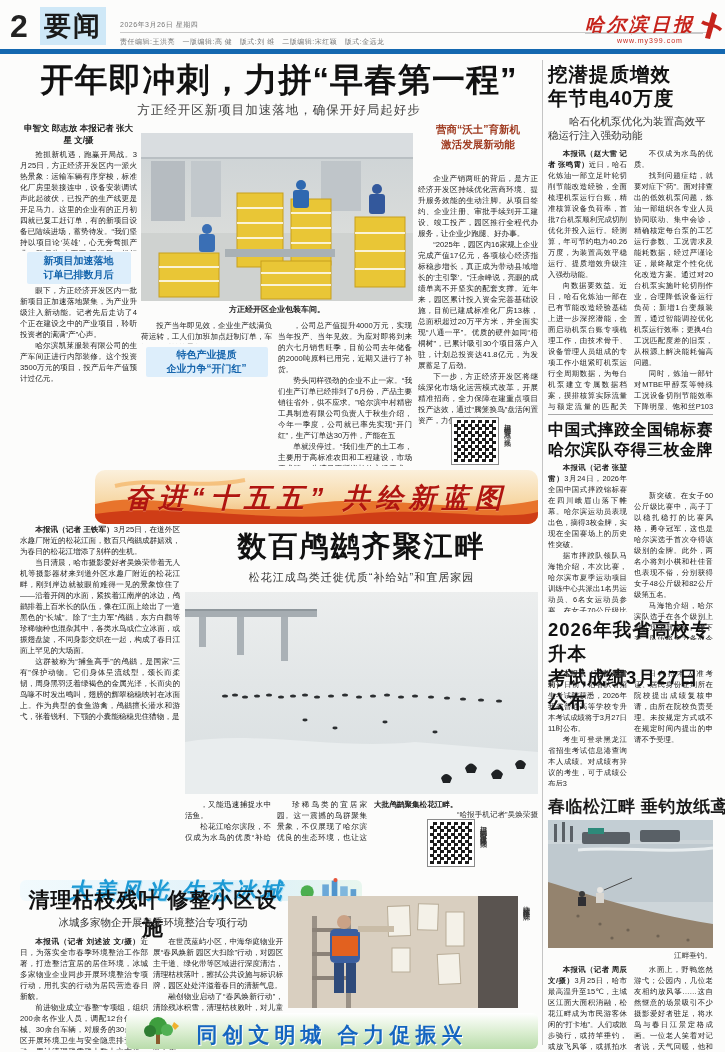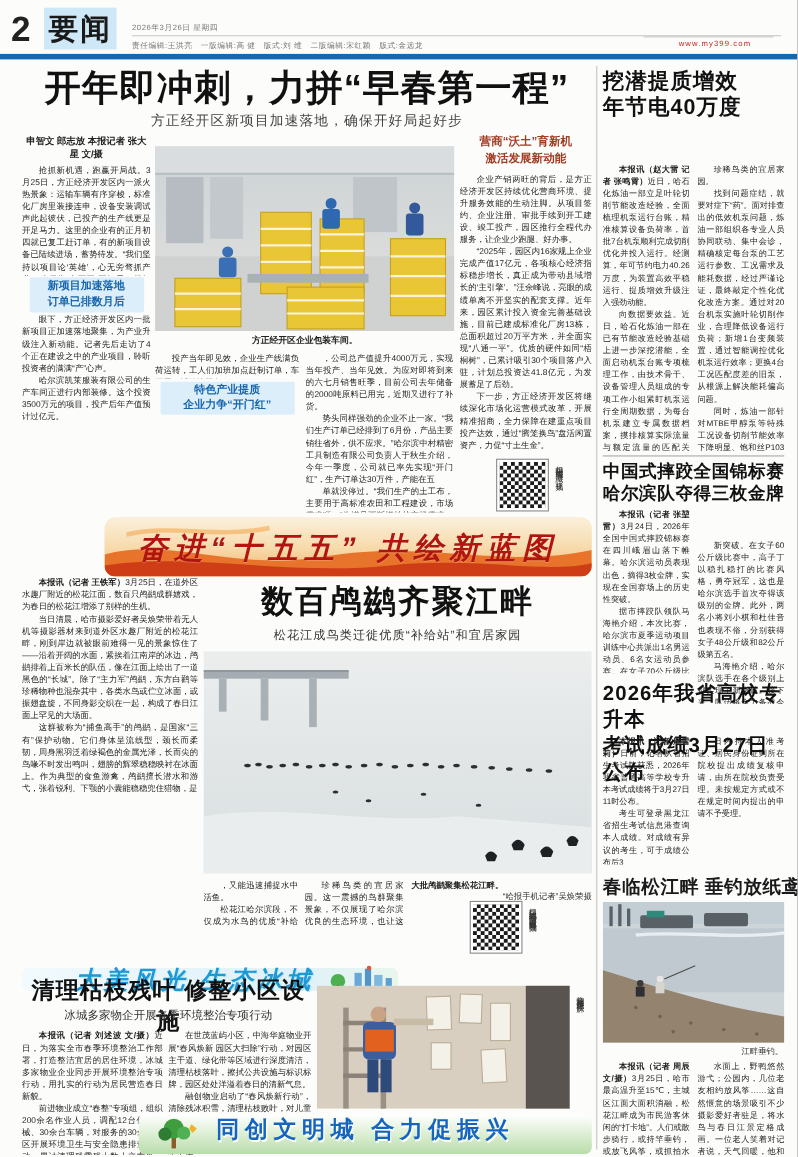--- a/index.html
+++ b/index.html
@@ -36,35 +36,42 @@
   .cap-r{font-size:7.6px;color:#333;text-align:right}
   .vtext{writing-mode:vertical-rl;font-size:7px;color:#333;letter-spacing:1px;line-height:9px}
   .qr{background:repeating-conic-gradient(#1b1b1b 0 25%,#fff 0 50%) 0 0/7px 7px;border:2px solid #fff;outline:1px solid #8a8a8a}
   .divider-h{background:#a8a8a8}
   .divider-v{background:#c4c4c4}
   
   .ban15{border-radius:10px;overflow:hidden;background:linear-gradient(180deg,#fbf0dc 0%,#f7d9a8 55%,#f0b06a 100%)}
   .ban15 .txt{position:absolute;width:100%;text-align:center;top:10px;font-size:27px;font-weight:900;font-style:italic;letter-spacing:6px;color:#b01510;text-shadow:0 1px 0 #fff3}
   .ecoban{border-radius:6px;background:linear-gradient(90deg,#f2fafd,#dff1f9 70%,#e8f6ee);display:flex;align-items:center}
   .ecoban .txt{font-size:22px;font-weight:900;font-style:italic;letter-spacing:4px;color:#1d9ad5;text-shadow:1px 1px 0 #bfe6f5;padding-left:48px;white-space:nowrap}
-  .civban{border-radius:6px;background:linear-gradient(180deg,#ffffff,#d9edcf 55%,#b9dcab);display:flex;align-items:flex-start;justify-content:center}
+  .civban{border-radius:6px;background:linear-gradient(180deg,#ffffff,#d9edcf 55%,#b9dcab);display:flex;align-items:flex-end;justify-content:center}
   .civban .txt{font-size:21px;font-weight:900;letter-spacing:5px;color:#1565c0;text-shadow:1px 1px 0 #fff;white-space:nowrap}
   .photo{display:block}
 </style>
 </head>
 <body>
 
 <div class="page">
 
   <div class="abs pgnum" style="left:10px;top:8px">2</div>
   <div class="abs secbadge" style="left:40px;top:7px;width:66px;height:38px">要闻</div>
   <div class="abs meta" style="left:120px;top:20px">2026年3月26日 星期四</div>
   <div class="abs hairline" style="left:120px;top:32px;width:590px;height:1px"></div>
   <div class="abs meta" style="left:120px;top:37px">责任编辑:王洪亮　一版编辑:高 健　版式:刘 维　二版编辑:宋红颖　版式:金远龙</div>
 
+  <div class="abs" style="left:585px;top:10px;display:flex;align-items:center;gap:4px">
+    <span class="mast">哈尔滨日报</span>
+    <svg width="24" height="30" viewBox="0 0 24 30">
+      <path d="M6 28 L13 2 L18 5 L11 29 Z" fill="#c6241c"></path>
+      <path d="M3 12 C9 16,15 13,22 20" stroke="#c6241c" stroke-width="3.4" fill="none"></path>
+    </svg>
+  </div>
   <div class="abs hairline" style="left:585px;top:33px;width:118px;height:1px"></div>
   <div class="abs site" style="left:617px;top:37px">www.my399.com</div>
   <div class="abs bluerule" style="left:0;top:49px;width:725px;height:5px"></div>
 
   <div class="abs divider-v" style="left:542px;top:60px;width:1px;height:985px"></div>
 
   <div class="abs h-lead" style="left:20px;top:58px;width:518px">开年即冲刺，力拼“早春第一程”</div>
   <div class="abs h-sub" style="left:20px;top:102px;width:518px">方正经开区新项目加速落地，确保开好局起好步</div>
 
   <div class="abs" style="left:20px;top:122px;width:117px;height:344px">
@@ -141,21 +148,21 @@
       <p>，公司总产值提升4000万元，实现当年投产、当年见效。为应对即将到来的六七月销售旺季，目前公司去年储备的2000吨原料已用完，近期又进行了补货。</p>
       <p>势头同样强劲的企业不止一家。“我们生产订单已经排到了6月份，产品主要销往省外，供不应求。”哈尔滨中村精密工具制造有限公司负责人于秋生介绍，今年一季度，公司就已率先实现“开门红”，生产订单达30万件，产能在五</p>
       <p>单就没停过。“我们生产的土工布，主要用于高标准农田和工程建设，市场需求旺。”为满足不断增长的市场需求，公司计划今年4月再上一条新生产线，进一步扩大产能。</p>
     </div>
 
   <div class="abs" style="left:418px;top:122px;width:120px;height:296px">
     <div class="redhead">
       <div>营商“沃土”育新机</div>
       <div>激活发展新动能</div>
     </div>
-    <div class="col" style="height:256px;margin-top:5px">
+    <div class="col" style="height:256px;margin-top:21px">
         <p>企业产销两旺的背后，是方正经济开发区持续优化营商环境、提升服务效能的生动注脚。从项目签约、企业注册、审批手续到开工建设、竣工投产，园区推行全程代办服务，让企业少跑腿、好办事。</p>
         <p>“2025年，园区内16家规上企业完成产值17亿元，各项核心经济指标稳步增长，真正成为带动县域增长的‘主引擎’。”汪余峰说，亮眼的成绩单离不开坚实的配套支撑。近年来，园区累计投入资金完善基础设施，目前已建成标准化厂房13栋，总面积超过20万平方米，并全面实现“八通一平”。优质的硬件如同“梧桐树”，已累计吸引30个项目落户入驻，计划总投资达41.8亿元，为发展蓄足了后劲。</p>
         <p>下一步，方正经济开发区将继续深化市场化运营模式改革，开展精准招商，全力保障在建重点项目投产达效，通过“腾笼换鸟”盘活闲置资产，力促“寸土生金”。</p>
       </div>
   </div>
 
   <div class="abs" style="left:452px;top:418px;display:flex;gap:5px">
     <div class="qr" style="width:46px;height:46px"></div>
     <div class="vtext" style="height:50px">扫描二维码看「冰城+」视频</div>
   </div>
@@ -313,30 +320,31 @@
         <circle cx="31" cy="14" r="6" fill="#51b053"></circle>
       <path d="M38 6 l5 4 -4 4 -3 -4 Z" fill="#f0b12c"></path>
     </svg>
     <div class="txt">同创文明城 合力促振兴</div>
   </div>
 
   <div class="abs h-side" style="left:548px;top:62px;width:165px">
     <div>挖潜提质增效</div>
     <div>年节电40万度</div>
   </div>
+  <div class="abs subh" style="left:548px;top:114px;width:165px;line-height:14px;text-indent:2em">哈石化机泵优化为装置高效平稳运行注入强劲动能</div>
   <div class="abs" style="left:548px;top:148px;width:79px;height:262px">
     <div class="col" style="height:262px;font-size:7.4px">
       <p><b>本报讯（赵大雷 记者 张鸣霄）</b><span>近日，哈石化炼油一部立足叶轮切削节能改造经验，全面梳理机泵运行台账，精准核算设备负荷率，首批7台机泵顺利完成切削优化并投入运行。经测算，年可节约电力40.26万度，为装置高效平稳运行、提质增效升级注入强劲动能。</span></p>
       <div>
           <p>向数据要效益。近日，哈石化炼油一部在已有节能改造经验基础上进一步深挖潜能，全面启动机泵台账专项梳理工作，由技术骨干、设备管理人员组成的专项工作小组紧盯机泵运行全周期数据，为每台机泵建立专属数据档案，摸排核算实际流量与额定流量的匹配关系，精准测算出每台机泵的负荷率。</p>
         </div>
     </div>
   </div>
   <div class="abs col" style="left:634px;top:148px;width:79px;height:262px;font-size:7.4px">
-      <p>珍稀鸟类的宜居家园。</p>
+      <p>不仅成为水鸟的优质。</p>
       <p>找到问题症结，就要对症下“药”。面对排查出的低效机泵问题，炼油一部组织各专业人员协同联动、集中会诊，精确核定每台泵的工艺运行参数、工况需求及能耗数据，经过严谨论证，最终敲定个性化优化改造方案。通过对20台机泵实施叶轮切削作业，合理降低设备运行负荷；新增1台变频装置，通过智能调控优化机泵运行效率；更换4台工况匹配度差的旧泵，从根源上解决能耗偏高问题。</p>
       <p>同时，炼油一部针对MTBE甲醇泵等特殊工况设备切削节能效率下降明显、饱和丝P103阀蝶泵变频改造回收期较长等特殊情况，果断决定暂缓相关项目。</p>
     </div>
   <div class="abs divider-h" style="left:548px;top:414px;width:165px;height:1px"></div>
 
   <div class="abs h-side2" style="left:548px;top:420px;width:165px">
     <div>中国式摔跤全国锦标赛</div>
     <div>哈尔滨队夺得三枚金牌</div>
   </div>
   <div class="abs" style="left:548px;top:462px;width:79px;height:150px">

